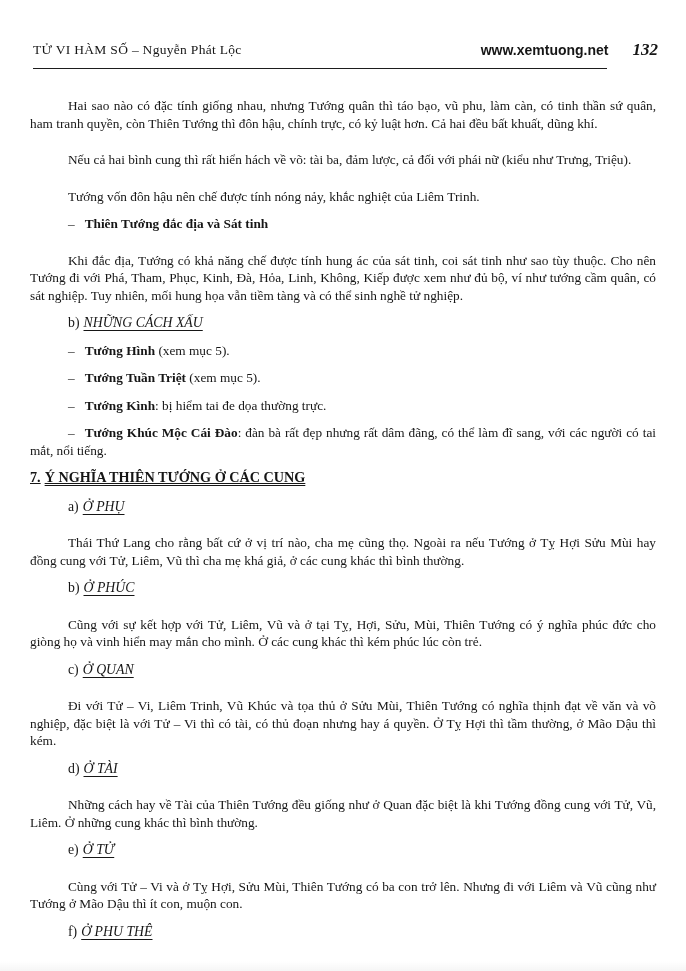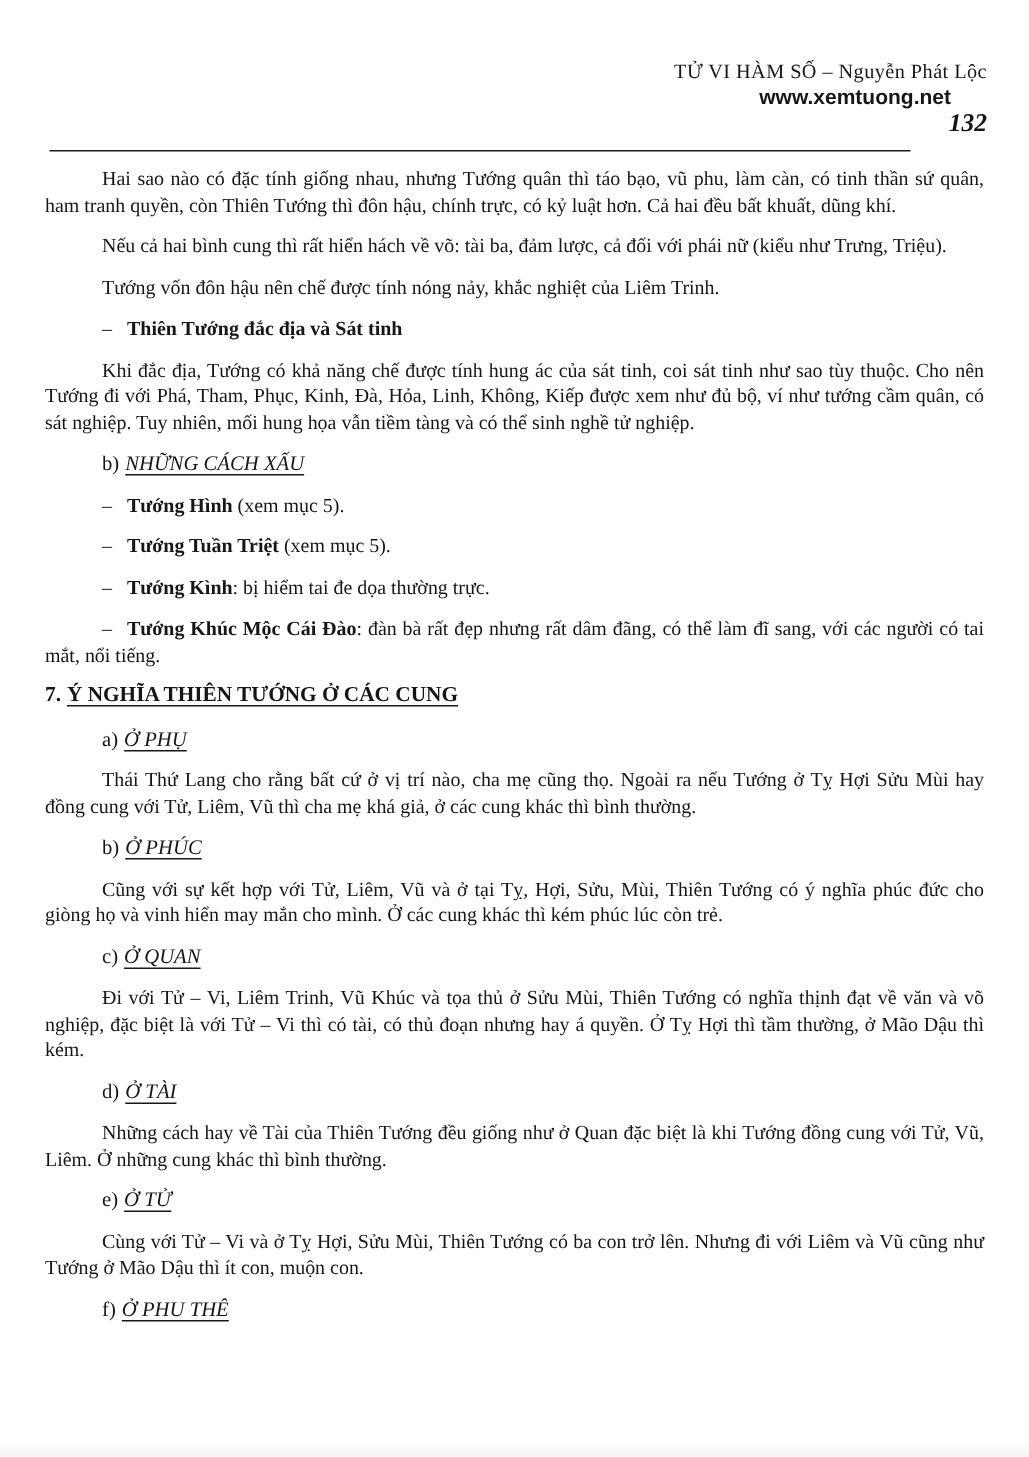--- a/index.html
+++ b/index.html
@@ -8,40 +8,40 @@
     width:686px; height:971px; position:relative; overflow:hidden;
     background:#ffffff;
     font-family:"Liberation Serif","DejaVu Serif",serif;
     color:#161616;
   }
   .page::after {
     content:""; position:absolute; left:0; right:0; bottom:0; height:10px;
     background:linear-gradient(to bottom, rgba(0,0,0,0), rgba(0,0,0,0.04));
     pointer-events:none;
   }
-  .header { display:flex; align-items:flex-end; padding:40px 28px 0 33px;flex-direction:column; }
+  .header { display:flex; align-items:center; padding:40px 28px 0 33px; }
   .book-title { flex:1; font-size:13.5px; letter-spacing:0.3px; white-space:nowrap; }
   .website {
     font-family:"Liberation Sans","DejaVu Sans",sans-serif;
     font-weight:bold; font-size:14px; margin-right:24px; white-space:nowrap;
   }
   .page-number { font-size:17px; font-weight:bold; font-style:italic; }
   .rule { margin:8px 0 0 33px; width:574px; border-top:1.6px solid #1d1d1d; }
   .content { padding:9px 30px 0 30px; font-size:13.3px; line-height:17.5px; }
   .content p { margin-bottom:10px; }
-  p.para { text-align:justify; text-indent:38px; }
+  p.para { text-align:justify; text-indent:38px;margin-top:19px; }
   p.bullet { text-align:justify; text-indent:38px; }
   .dash { margin-right:10px; }
   .bold { font-weight:bold; }
   p.subhead { text-indent:38px; font-size:13.8px; margin-bottom:10px; }
   .sub-prefix { margin-right:4px; }
   .sub-title {
     font-style:italic; text-decoration:underline; text-underline-offset:2.5px;
   }
-  p.sec7 { font-size:14.2px; font-weight:bold; margin:3px 0 11px 0; }
+  p.sec7 { font-size:14.2px; font-weight:bold; margin:3px 0 11px 0;text-decoration:underline; }
   .sec7-number { margin-right:4px; }
   .sec7-title { text-decoration:underline; text-underline-offset:2.5px; }
 </style>
 </head>
 <body>
 
 <div class="page">
 
   <div class="header">
     <span class="book-title">TỬ VI HÀM SỐ – Nguyễn Phát Lộc</span>

